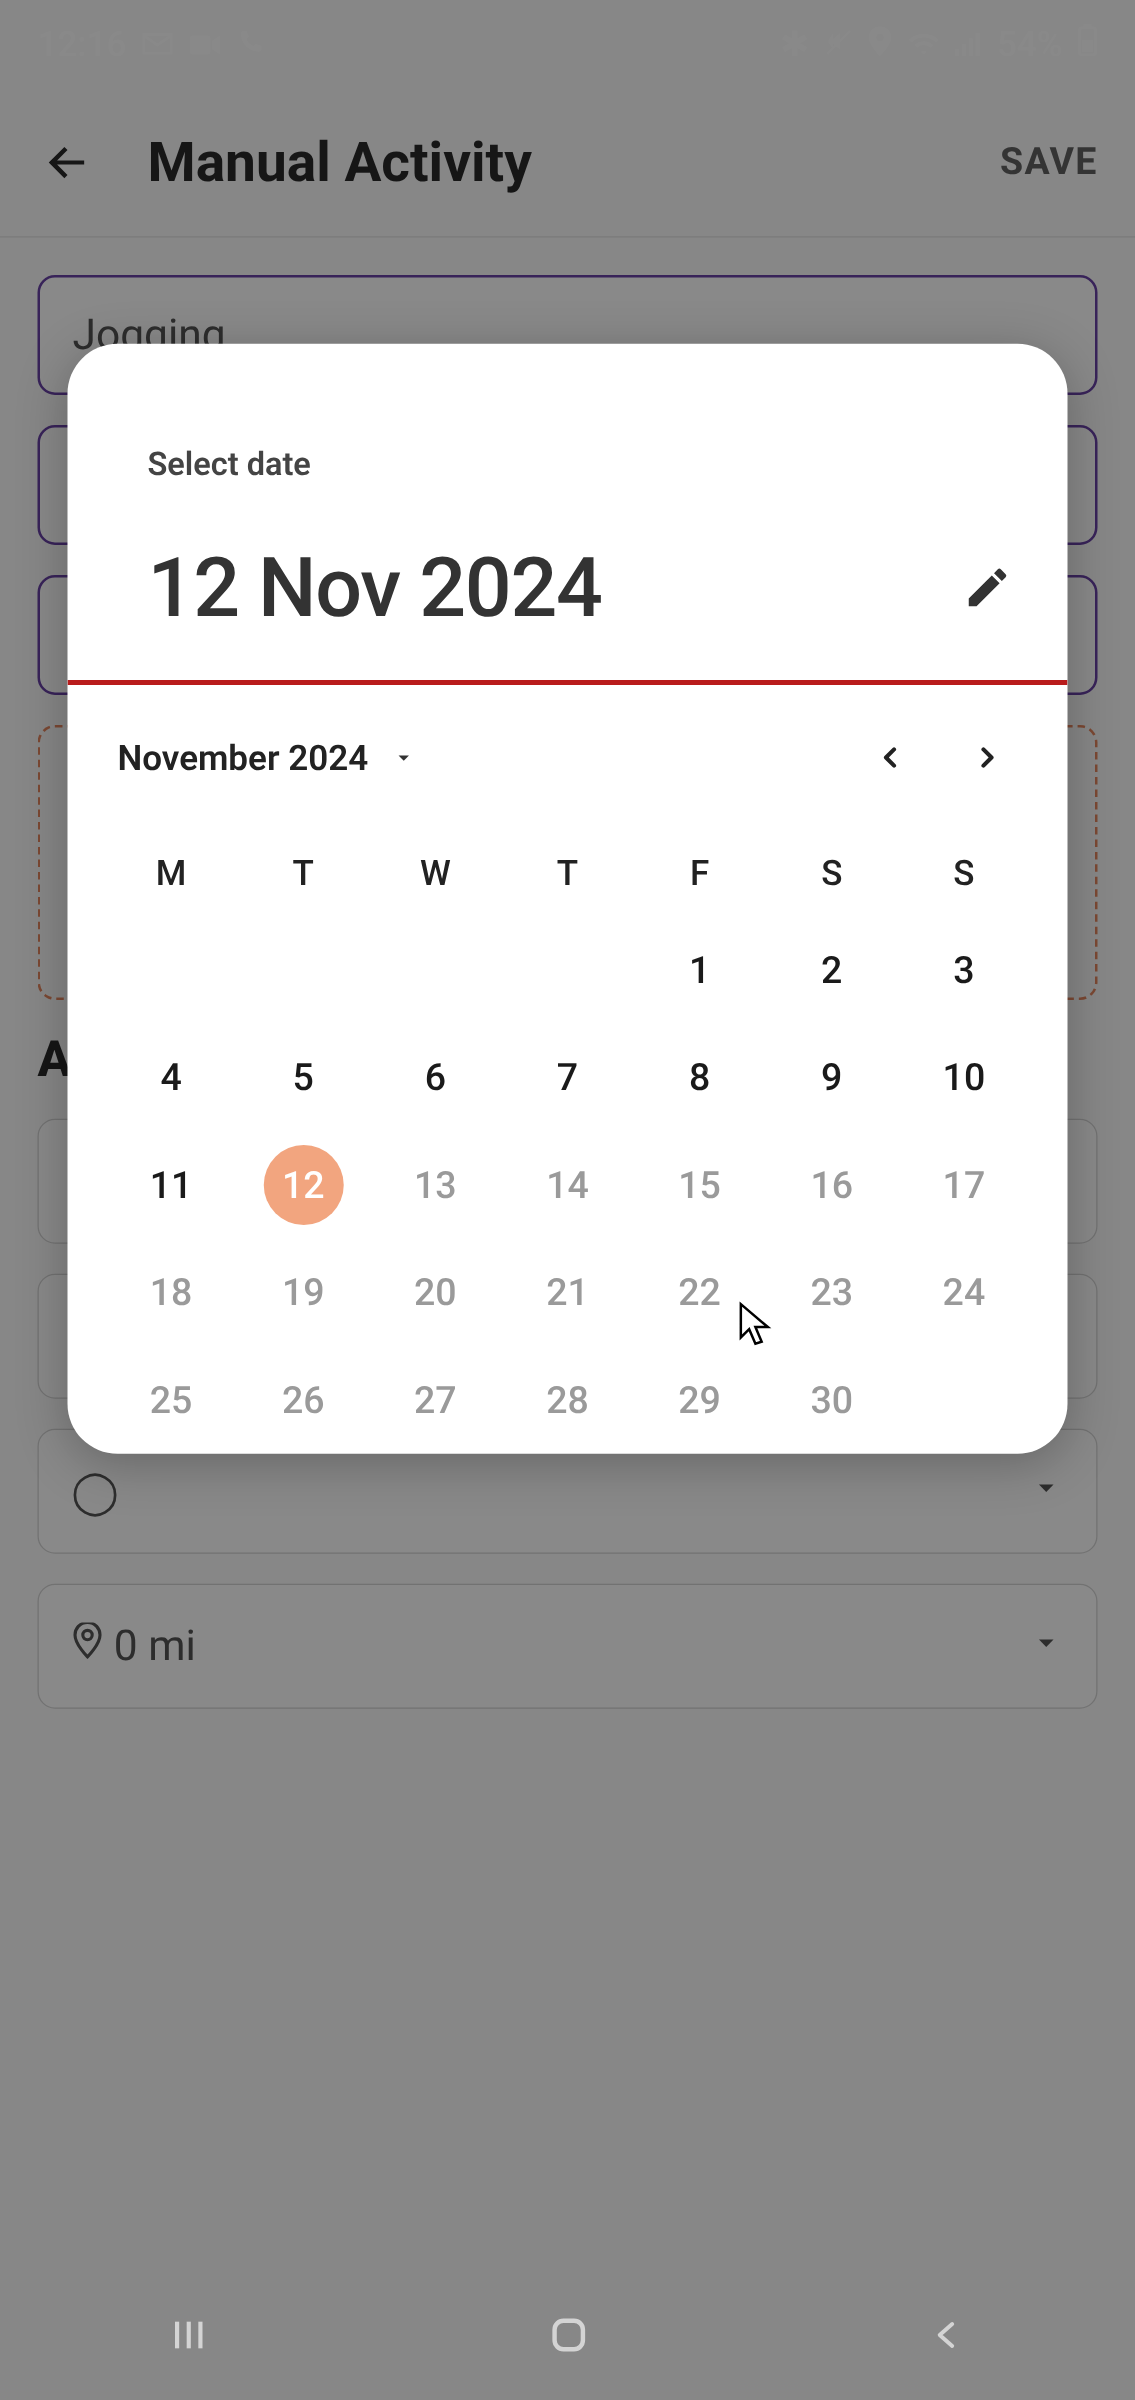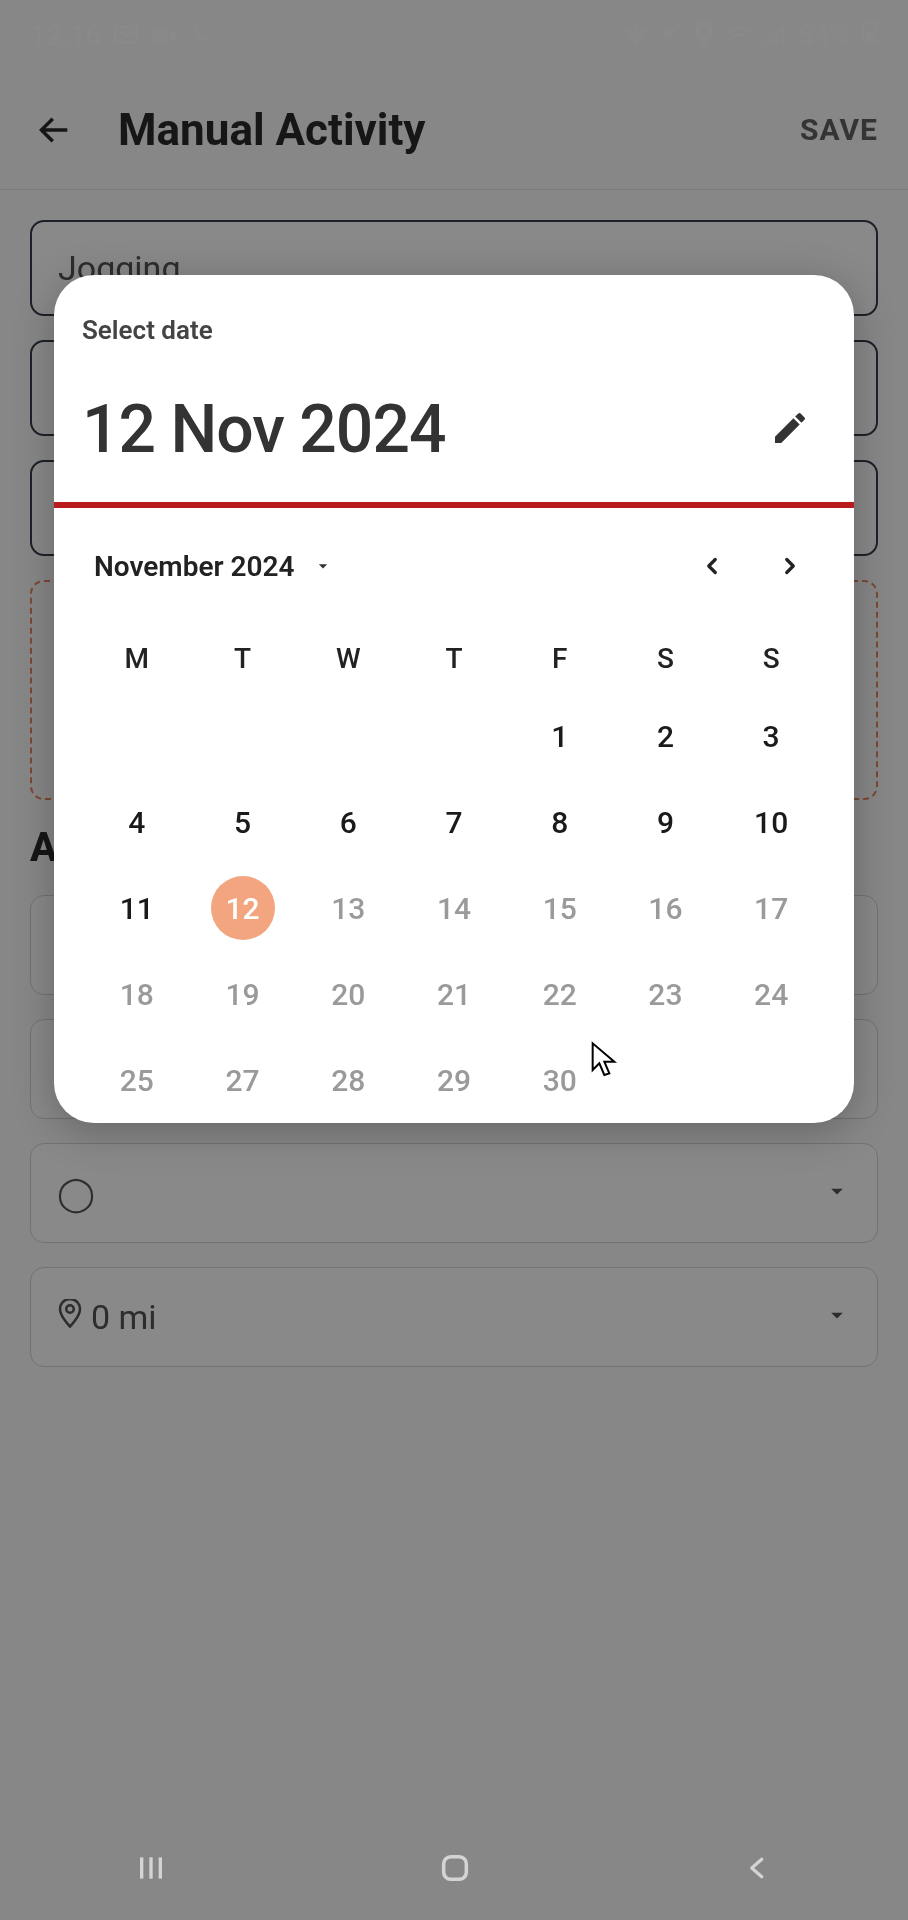--- a/index.html
+++ b/index.html
@@ -27,21 +27,21 @@
   .statusbar svg { fill: #fff; }
   .appbar {
     height: 120px; display: flex; align-items: center; padding: 0 30px;
     border-bottom: 1px solid #ddd;
   }
   .appbar .back { width: 48px; height: 48px; display:flex; align-items:center; justify-content:center;}
   .appbar .title { font-size: 44px; font-weight: 700; margin-left: 40px; flex:1; }
   .appbar .save { font-size: 30px; font-weight: 700; color:#444; letter-spacing:1px;}
   .content { padding: 30px; display:flex; flex-direction:column; gap:24px;}
   .field {
-    border: 2px solid #0f172a; border-radius: 14px; height: 96px;
+    border: 2px solid #4c1d95; border-radius: 14px; height: 96px;
     display:flex; align-items:center; padding: 0 26px; font-size:34px; color:#333;
     background:#fff;
   }
   .dashed-box {
     border: 2px dashed #e07040; border-radius: 14px; height: 220px;
   }
   .row-field {
     border: 1px solid #ccc; border-radius: 14px; height: 100px;
     display:flex; align-items:center; padding: 0 26px; font-size:34px; color:#333;
     background:#fff; gap:8px;
@@ -53,22 +53,23 @@
   .modal {
     position: absolute; z-index: 20;
     left: 54px; right: 54px; top: 275px;
     background: #fff;
     border-radius: 40px;
     box-shadow: 0 8px 40px rgba(0,0,0,0.25);
     overflow: hidden;
     display:flex; flex-direction:column;
   }
   .modal .head {
-    padding: 40px 40px 34px 28px;
-    border-bottom: 6px solid #b91c1c;
+    padding: 40px 40px 34px 64px;
+    border-bottom: 4px solid #b91c1c;
+    margin-top: 42px;
   }
   .modal .head .label { font-size: 26px; font-weight: 600; color:#444; }
   .modal .head .daterow { display:flex; align-items:center; justify-content:space-between; margin-top: 46px;}
   .modal .head .bigdate { font-size: 66px; font-weight: 500; color:#333; letter-spacing:-1px;}
   .modal .head .edit { width:44px; height:44px; }
 
   .modal .monthnav { display:flex; align-items:center; padding: 34px 40px 10px 40px; }
   .modal .monthnav .monthbtn { display:flex; align-items:center; gap:18px; font-size:28px; font-weight:600; color:#222;}
   .modal .monthnav .spacer { flex:1; }
   .modal .monthnav .navbtn { width:48px; height:48px; display:flex; align-items:center; justify-content:center;}
@@ -341,20 +342,23 @@
         <div class="cal-cell future">
           <span>23</span>
         </div>
         <div class="cal-cell future">
           <span>24</span>
         </div>
         <div class="cal-cell future">
           <span>25</span>
         </div>
         <div class="cal-cell future">
+          <span>26</span>
+        </div>
+        <div class="cal-cell future">
           <span>27</span>
         </div>
         <div class="cal-cell future">
           <span>28</span>
         </div>
         <div class="cal-cell future">
           <span>29</span>
         </div>
         <div class="cal-cell future">
           <span>30</span>

